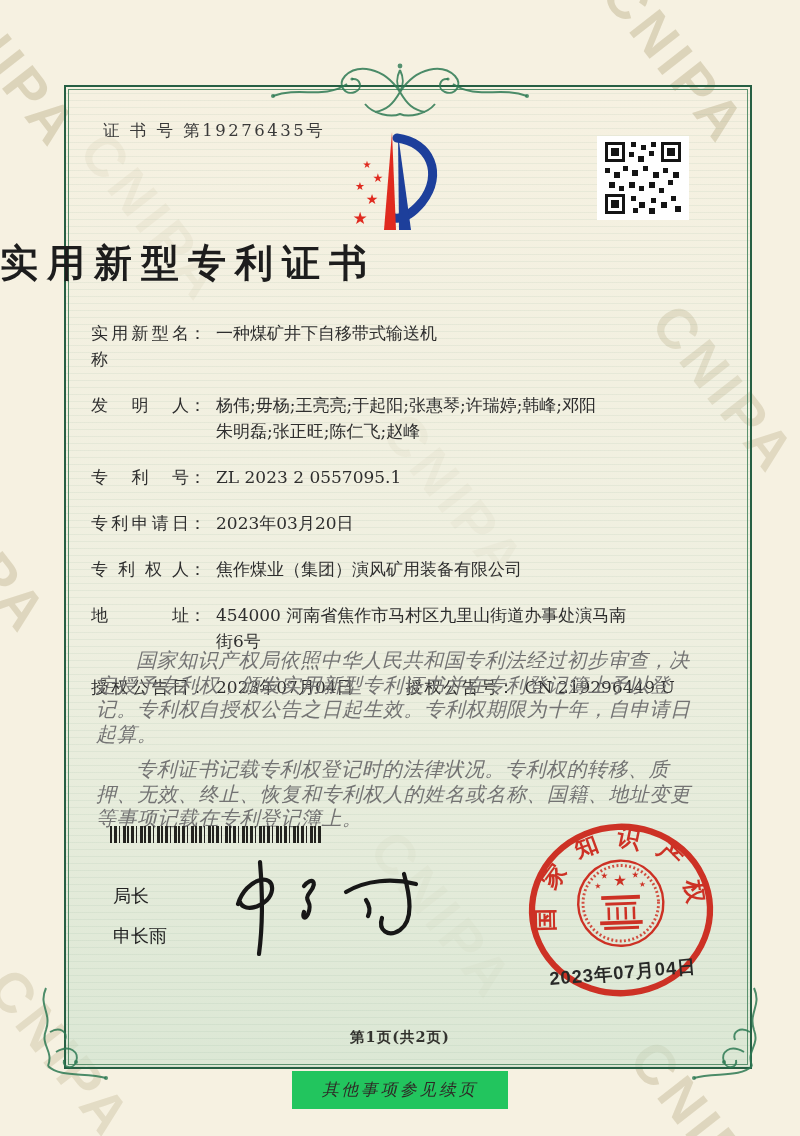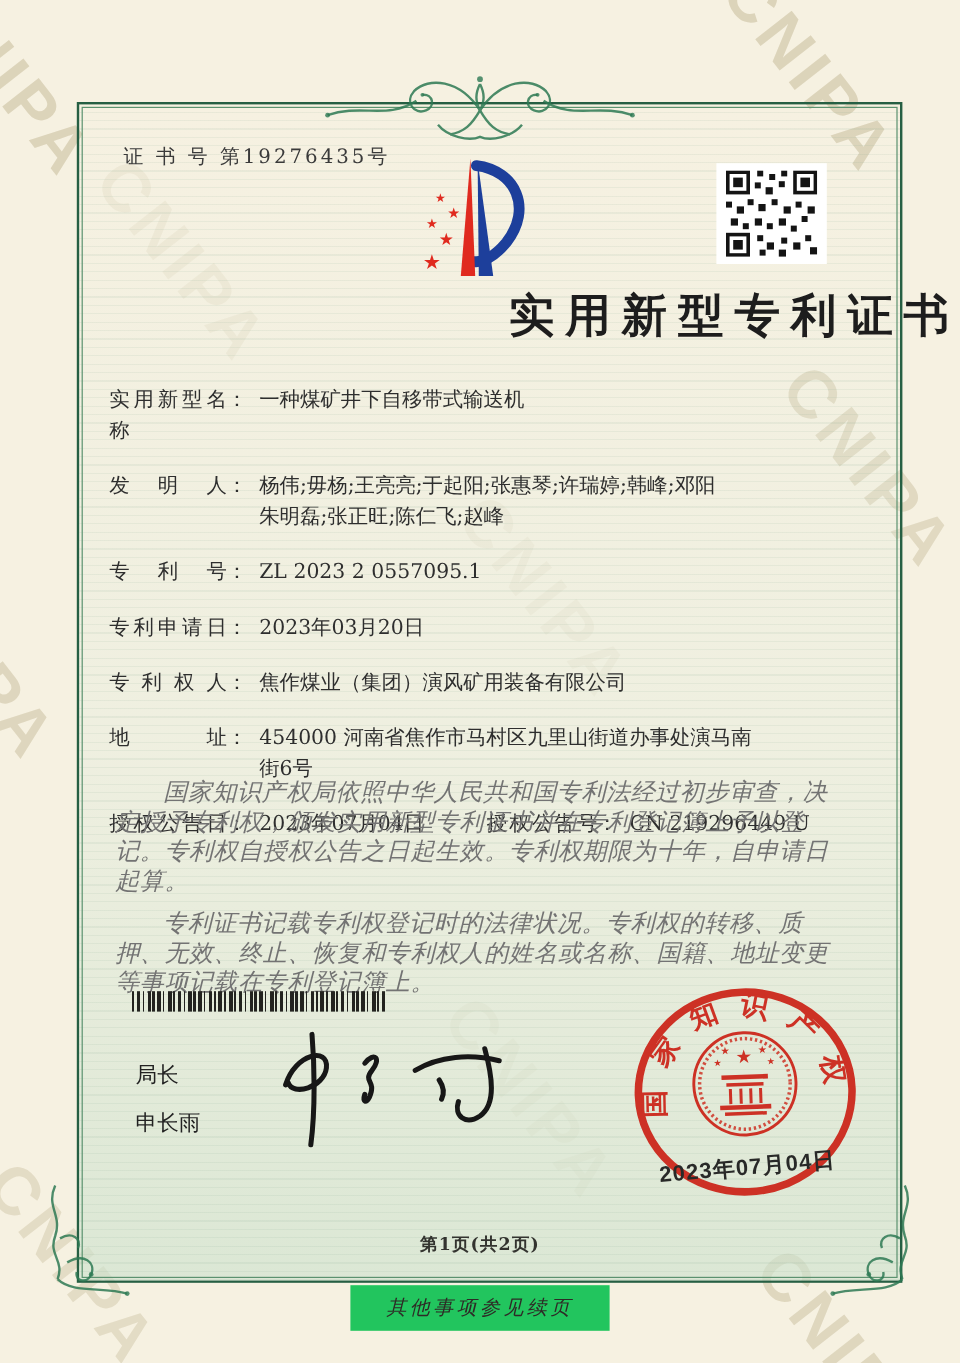--- a/index.html
+++ b/index.html
@@ -15,21 +15,21 @@
   .frame-inner{position:absolute;left:2px;top:2px;right:2px;bottom:2px;
                border:1px solid #5b926f;}
   .paper-pattern{position:absolute;left:0;top:0;right:0;bottom:0;
       background:
         repeating-linear-gradient(0deg, rgba(120,160,135,.10) 0 1px, rgba(0,0,0,0) 1px 7px),
         linear-gradient(180deg, rgba(246,242,228,0) 0%, rgba(225,236,222,.35) 55%, rgba(205,226,206,.65) 100%);}
   .cert-no{position:absolute;left:103px;top:120px;font-size:16.5px;letter-spacing:2.5px;color:#3a3a3a;}
   .logo{position:absolute;left:322px;top:130px;width:130px;height:104px;}
   .qr{position:absolute;left:597px;top:136px;width:92px;height:84px;background:#ffffff;
       display:flex;align-items:center;justify-content:center;}
-  .title{position:absolute;left:0;top:238px;width:100%;text-align:right;
+  .title{position:absolute;left:0;top:238px;width:100%;text-align:left;
          font-size:38px;font-weight:bold;letter-spacing:9px;color:#1d1d1d;}
   
   .fields{position:absolute;left:91px;top:320px;width:600px;font-size:17px;line-height:26px;color:#2e2e2e;}
   .frow{margin-bottom:20px;display:flex;align-items:flex-start;}
   .flabel{display:inline-block;width:98px;text-align:justify;text-align-last:justify;flex:none;}
   .fcolon{flex:none;margin-right:10px;}
   .fvalue{display:inline-block;}
   .grant-row{display:flex;}
   .grant-right{margin-left:52px;display:flex;}
   .grant-right .flabel{width:92px;}

